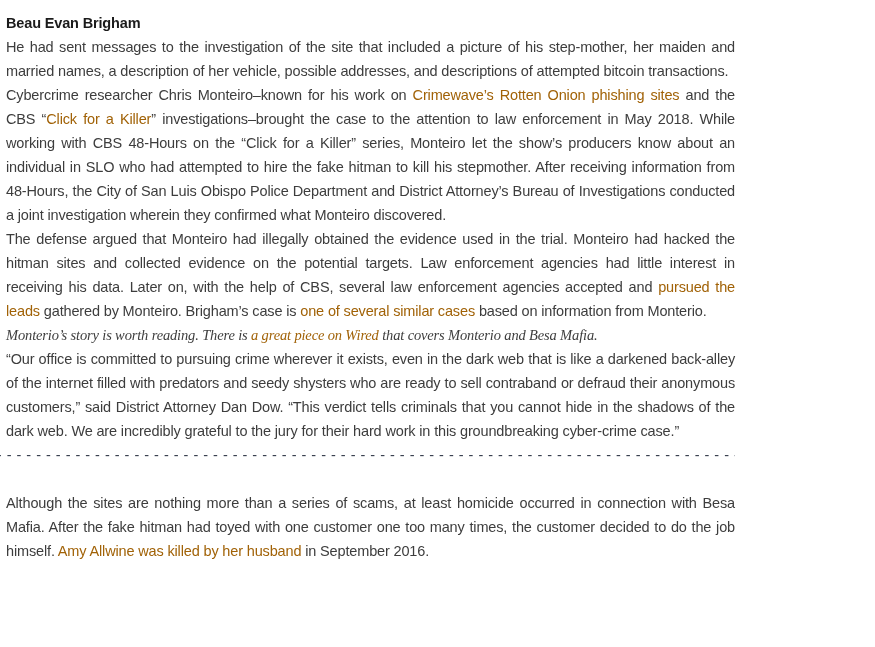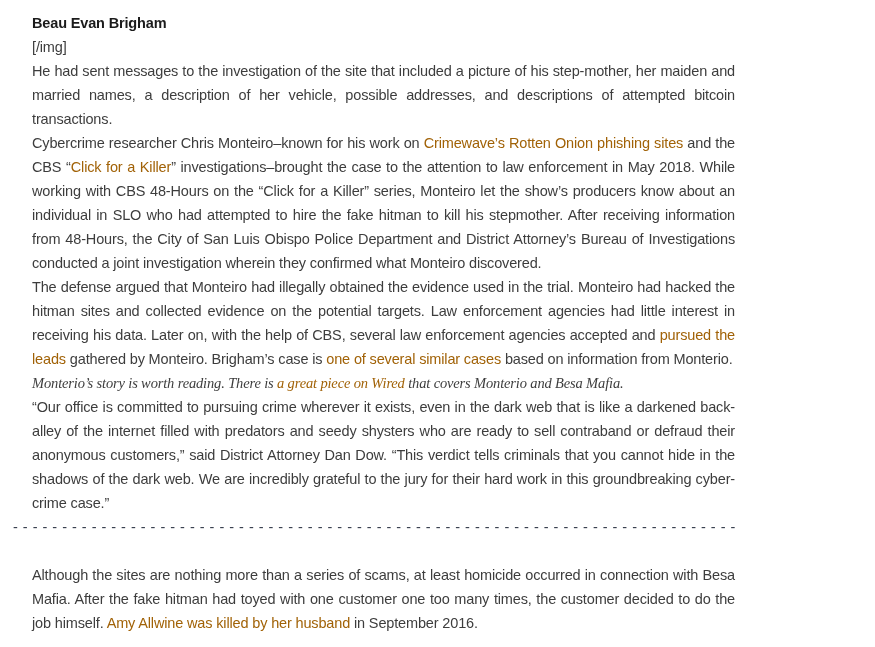--- a/index.html
+++ b/index.html
@@ -7,21 +7,21 @@
     padding: 0;
     background: #ffffff;
     width: 875px;
     height: 647px;
     overflow: hidden;
   }
   .page {
     box-sizing: border-box;
     width: 757px;
     height: 647px;
-    padding: 11px 22px 0 32px;
+    padding: 11px 22px 0 6px;
     font-family: "Liberation Sans", sans-serif;
     font-size: 14.5px;
     letter-spacing: -0.15px;
     line-height: 24px;
     color: #3d3d3d;
   }
   .para {
     margin: 0;
     text-align: justify;
   }
@@ -47,21 +47,20 @@
     text-decoration: none;
     cursor: pointer;
   }
 </style>
 </head>
 <body>
 
 <div class="page">
   <div>
       <div class="para bold"><span>Beau Evan Brigham</span></div>
-      <div class="para normal"><span>[/img]</span></div>
       <div class="para normal"><span>He had sent messages to the investigation of the site that included a picture of his step-mother, her maiden and married names, a description of her vehicle, possible addresses, and descriptions of attempted bitcoin transactions.</span></div>
       <div class="para normal"><span>Cybercrime researcher Chris Monteiro–known for his work on </span><a class="lnk" href="#">Crimewave’s Rotten Onion phishing sites</a><span> and the CBS “</span><a class="lnk" href="#">Click for a Killer</a><span>” investigations–brought the case to the attention to law enforcement in May 2018. While working with CBS 48-Hours on the “Click for a Killer” series, Monteiro let the show’s producers know about an individual in SLO who had attempted to hire the fake hitman to kill his stepmother. After receiving information from 48-Hours, the City of San Luis Obispo Police Department and District Attorney’s Bureau of Investigations conducted a joint investigation wherein they confirmed what Monteiro discovered.</span></div>
       <div class="para normal"><span>The defense argued that Monteiro had illegally obtained the evidence used in the trial. Monteiro had hacked the hitman sites and collected evidence on the potential targets. Law enforcement agencies had little interest in receiving his data. Later on, with the help of CBS, several law enforcement agencies accepted and </span><a class="lnk" href="#">pursued the leads</a><span> gathered by Monteiro. Brigham’s case is </span><a class="lnk" href="#">one of several similar cases</a><span> based on information from Monterio.</span></div>
       <div class="para italic"><span>Monterio’s story is worth reading. There is </span><a class="lnk" href="#">a great piece on Wired</a><span> that covers Monterio and Besa Mafia.</span></div>
       <div class="para normal"><span>“Our office is committed to pursuing crime wherever it exists, even in the dark web that is like a darkened back-alley of the internet filled with predators and seedy shysters who are ready to sell contraband or defraud their anonymous customers,” said District Attorney Dan Dow. “This verdict tells criminals that you cannot hide in the shadows of the dark web. We are incredibly grateful to the jury for their hard work in this groundbreaking cyber-crime case.”</span></div>
       <div class="para dashes"><span>----------------------------------------------------------------------------------------------------------------------------</span></div>
       <div class="para normal"><span>Although the sites are nothing more than a series of scams, at least homicide occurred in connection with Besa Mafia. After the fake hitman had toyed with one customer one too many times, the customer decided to do the job himself. </span><a class="lnk" href="#">Amy Allwine was killed by her husband</a><span> in September 2016.</span></div>
     </div>
 </div>
 

